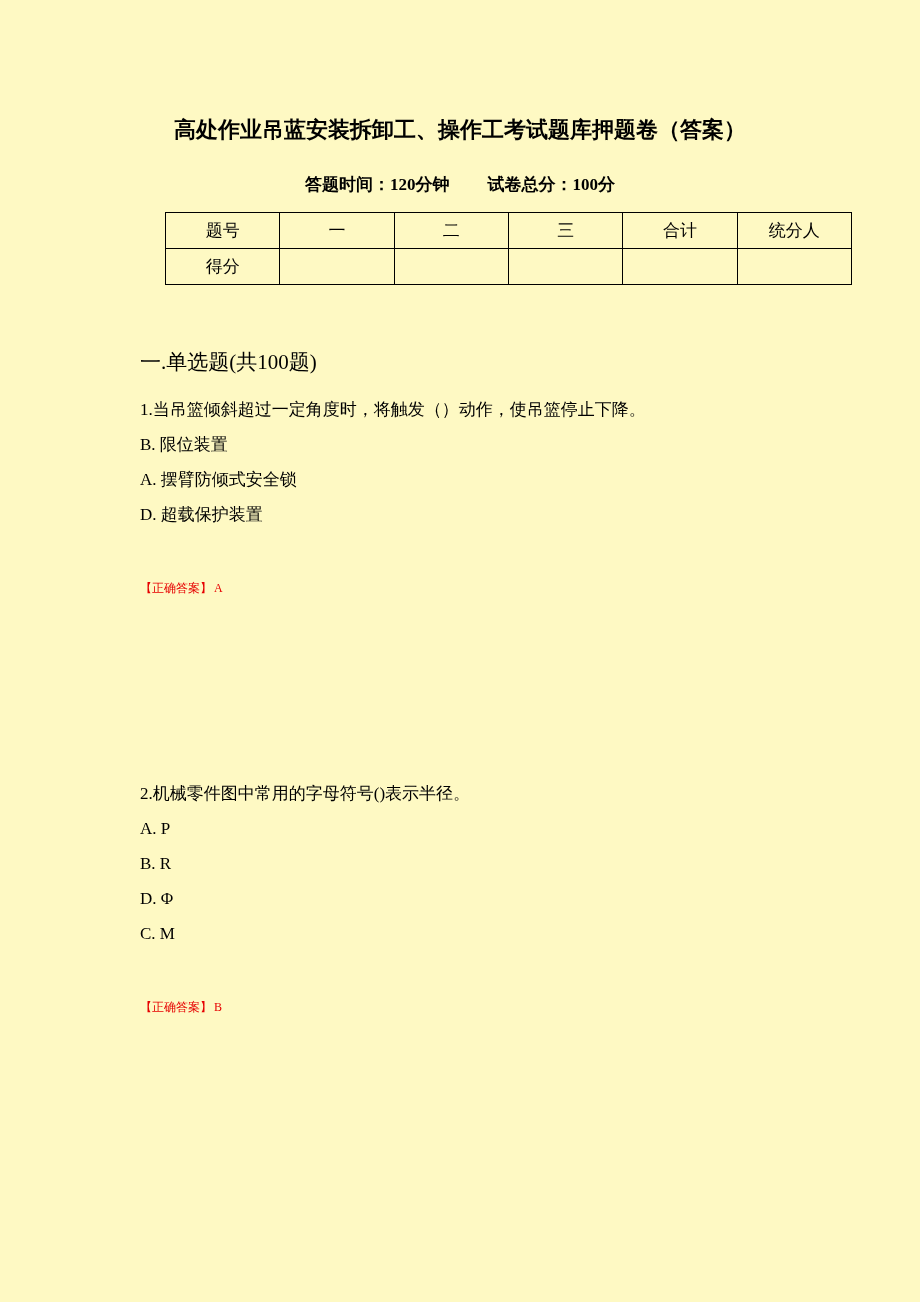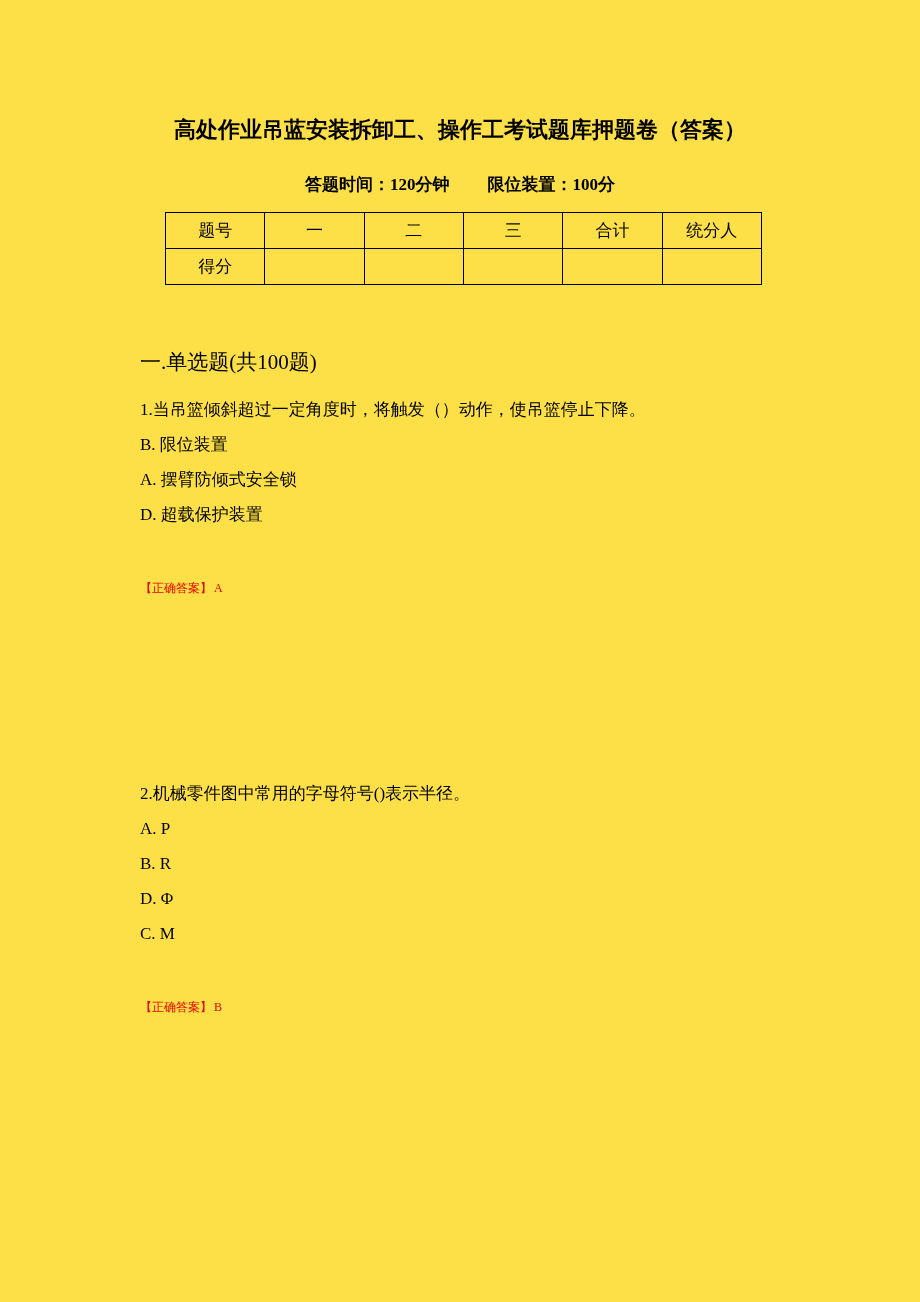--- a/index.html
+++ b/index.html
@@ -4,21 +4,21 @@
 <style>
   html, body {
     margin: 0;
     padding: 0;
     background: #ffffff;
   }
   .doc {
     position: relative;
     width: 920px;
     height: 1302px;
-    background: #fde047;
+    background: #fef9c3;
     color: #000000;
     font-family: "Liberation Serif", "DejaVu Serif", serif;
     overflow: hidden;
   }
   .title {
     margin: 118px 0 0 0;
     text-align: center;
     font-size: 22px;
     line-height: 24px;
     font-weight: bold;
@@ -31,21 +31,21 @@
     font-weight: bold;
   }
   .meta .gap {
     display: inline-block;
     width: 38px;
   }
   table.score-table {
     margin: 17px 0 0 165px;
     border-collapse: collapse;
     table-layout: fixed;
-    width: 597px;
+    width: 687px;
   }
   table.score-table td {
     border: 1px solid #000000;
     height: 35px;
     text-align: center;
     vertical-align: middle;
     font-size: 17px;
     padding: 0;
   }
   .section {
@@ -84,21 +84,21 @@
   }
 </style>
 </head>
 <body>
 
 <div class="doc">
 
   <h1 class="title">高处作业吊蓝安装拆卸工、操作工考试题库押题卷（答案）</h1>
 
   <div class="meta">
-    <span>答题时间：120分钟</span><span class="gap"></span><span>限位装置：100分</span>
+    <span>答题时间：120分钟</span><span class="gap"></span><span>试卷总分：100分</span>
   </div>
 
   <table class="score-table">
     <tbody>
       <tr>
         <td>题号</td>
         <td>一</td>
         <td>二</td>
         <td>三</td>
         <td>合计</td>

